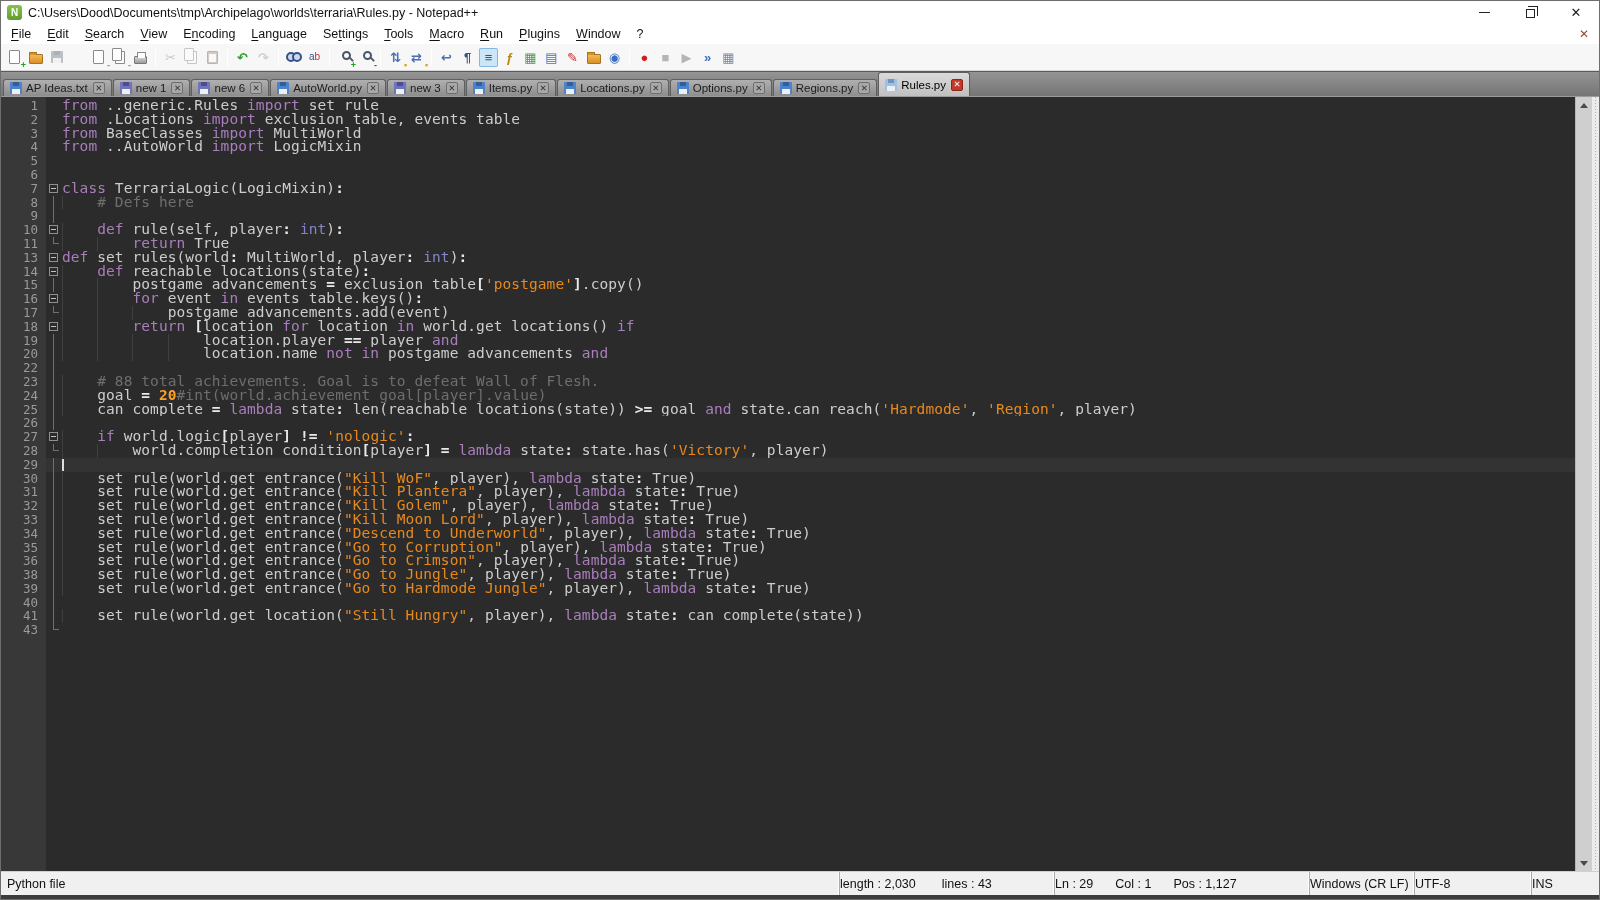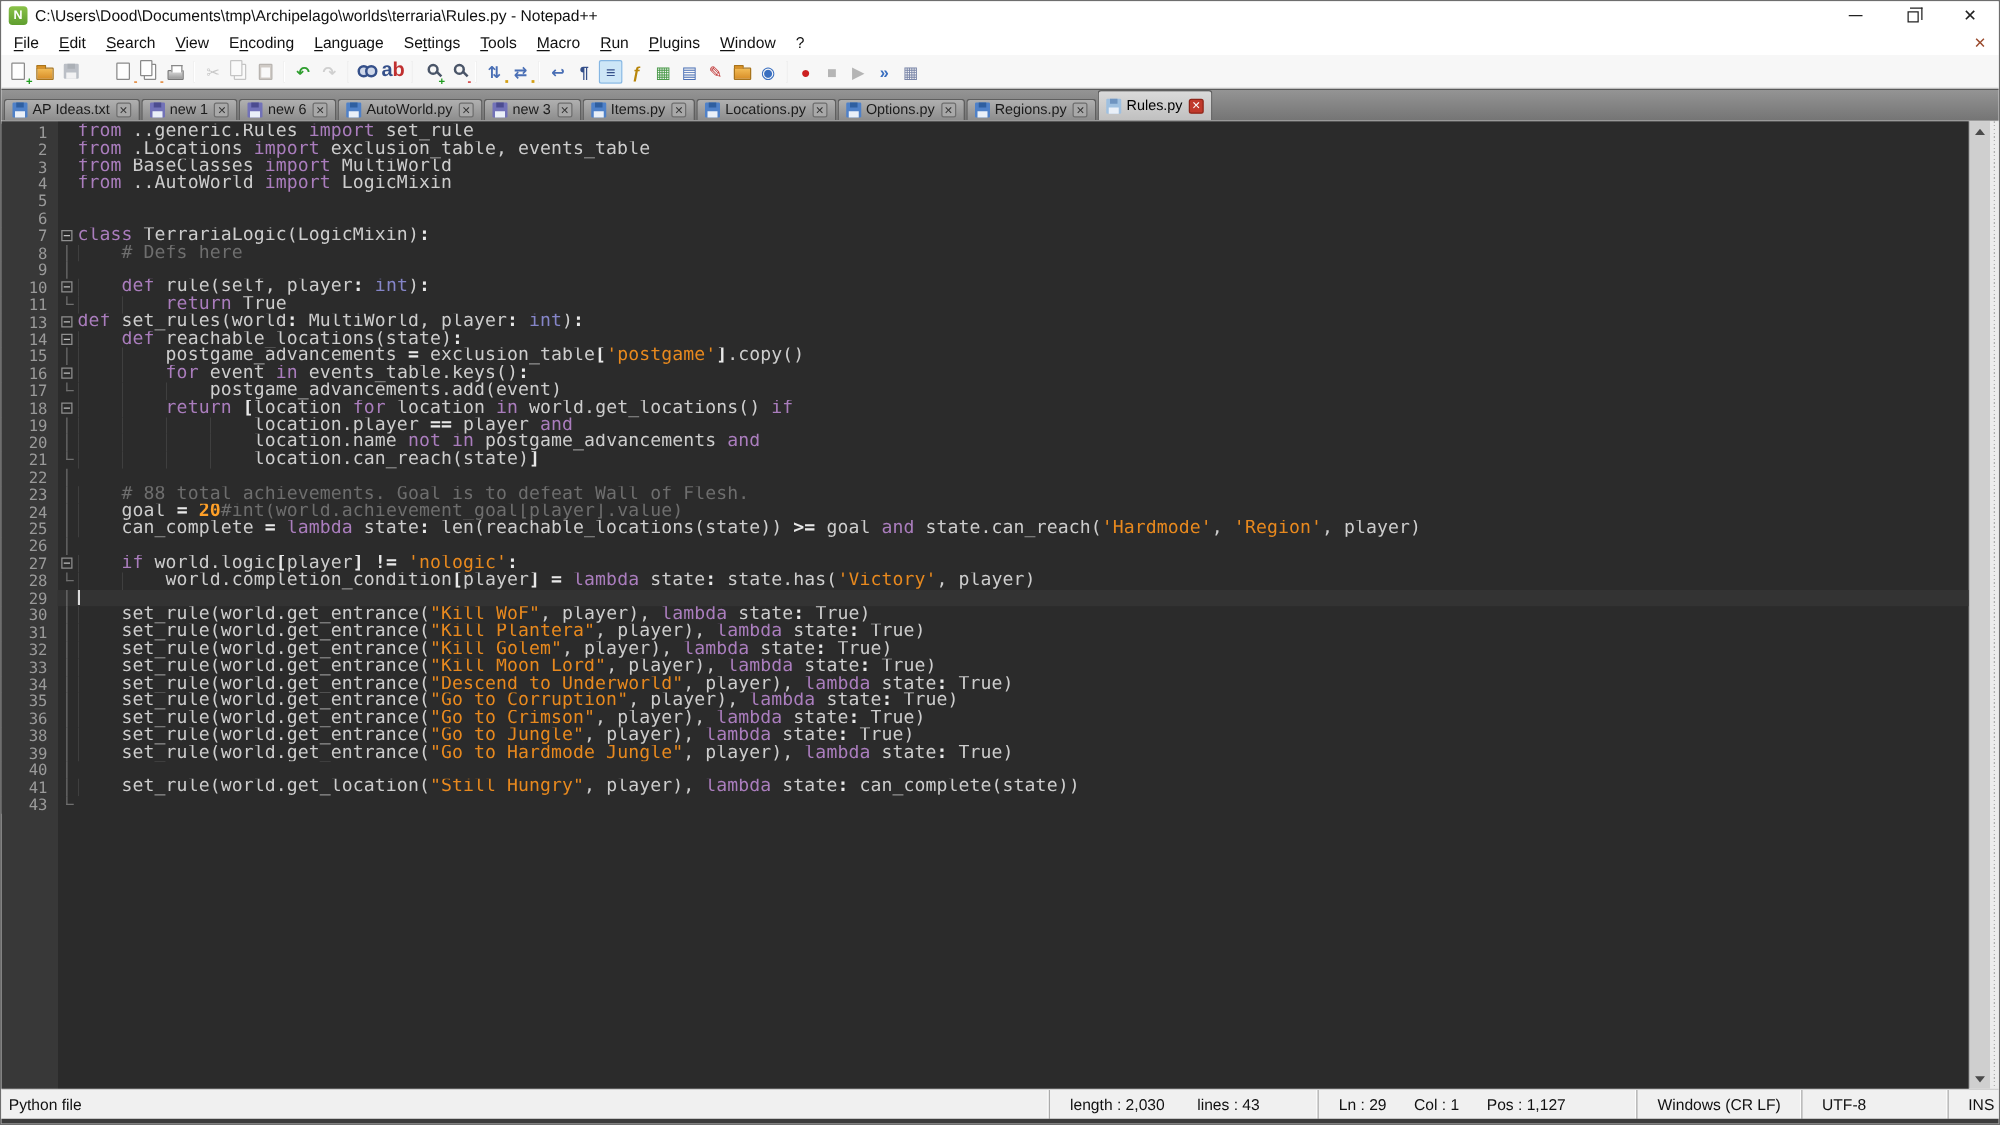--- a/index.html
+++ b/index.html
@@ -46,21 +46,21 @@
   .ic-floppy::after{content:"";position:absolute;left:2px;bottom:0;width:8px;height:5px;background:#e8eef8;}
   .ic-floppy2{box-shadow:3px 3px 0 0 #49a36b;margin:-3px 3px 3px -3px;}
   .ic-printer{width:13px;height:8px;background:linear-gradient(#d8d8d8,#9a9a9a);border:1px solid #777;border-radius:1px;position:relative;margin-top:6px;}
   .ic-printer::before{content:"";position:absolute;left:2px;top:-5px;width:7px;height:5px;background:#fff;border:1px solid #888;border-bottom:none;}
   .ic-clip{width:11px;height:13px;background:#c89058;border:1px solid #8a6030;border-radius:1px;position:relative;}
   .ic-clip::after{content:"";position:absolute;left:1px;top:2px;right:1px;bottom:1px;background:#fdfdfd;}
   .ic-binoc{width:16px;height:10px;position:relative;}
   .ic-binoc::before,.ic-binoc::after{content:"";position:absolute;top:0;width:6px;height:6px;border:2px solid #35508a;border-radius:50%;background:#cfd8ea;}
   .ic-binoc::before{left:0;}
   .ic-binoc::after{right:0;}
-  .ic-ab{font-size:16px;font-weight:bold;line-height:1;}
+  .ic-ab{font-size:10px;font-weight:normal;line-height:1;}
   .ic-ab .la{color:#35508a;}
   .ic-ab .lb{color:#c03030;}
   .ic-mag{width:9px;height:9px;border:2px solid #4a5568;border-radius:50%;position:relative;margin:-3px -3px 0 0;}
   .ic-mag::after{content:"";position:absolute;width:6px;height:2px;background:#4a5568;transform:rotate(45deg);right:-5px;bottom:-2px;}
 
   
   .tabbar{height:25px;background:linear-gradient(#949494,#757575);border-top:1px solid #5a5a5a;display:flex;align-items:flex-end;padding-left:2px;flex:0 0 auto;overflow:hidden;}
   .tab{height:17px;display:flex;align-items:center;padding:0 6px;margin-right:1px;background:linear-gradient(#b0b0b0,#8d8d8d);border:1px solid #5f5f5f;border-bottom:none;border-radius:3px 3px 0 0;font-size:11.5px;color:#1c1c1c;white-space:nowrap;}
   .tab.active{height:24px;background:linear-gradient(#dadada,#c0c0c0);color:#000;}
   .tlabel{margin:0 5px 0 4px;}
@@ -99,21 +99,21 @@
   
   .vscroll{flex:0 0 17px;background:#cfcfcf;display:flex;flex-direction:column;border-left:1px solid #b5b5b5;}
   .sb-btn{height:16px;display:flex;align-items:center;justify-content:center;background:#cfcfcf;}
   .sb-track{flex:1;}
   .tri-up{width:0;height:0;border-left:4px solid transparent;border-right:4px solid transparent;border-bottom:5px solid #4a4a4a;}
   .tri-down{width:0;height:0;border-left:4px solid transparent;border-right:4px solid transparent;border-top:5px solid #4a4a4a;}
   .rgutter{flex:0 0 7px;background:repeating-linear-gradient(to bottom,#b0b0b0 0 1px,#ececec 1px 3px) center/1px 100% no-repeat,#ececec;}
 
   
   .statusbar{height:24px;background:#f0f0f0;border-top:1px solid #d0d0d0;display:flex;align-items:stretch;font-size:12.5px;color:#111;flex:0 0 auto;}
-  .sb-sec{display:flex;align-items:center;padding:0 16px;white-space:nowrap;border-left:1px solid #ababab;box-shadow:-1px 0 0 #fdfdfd;}
+  .sb-sec{display:flex;align-items:center;padding:0 0;white-space:nowrap;border-left:1px solid #ababab;box-shadow:-1px 0 0 #fdfdfd;}
   .sb-doc{flex:0 0 838px;border-left:none;box-shadow:none;padding-left:6px;}
   .sb-size{flex:0 0 215px;gap:26px;}
   .sb-cursor{flex:0 0 255px;gap:22px;}
   .sb-eol{flex:0 0 105px;}
   .sb-enc{flex:0 0 117px;}
   .sb-ins{flex:1;}
   .bottomstrip{height:4px;background:#3c3c3c;flex:0 0 auto;}
 </style>
 </head>
 <body>
@@ -438,27 +438,20 @@
           <span class="code"><span class="tk-i">                </span><span class="tk-p">location.player </span><span class="tk-o">==</span><span class="tk-p"> player </span><span class="tk-k">and</span></span>
         </div>
         <div class="row">
           <span class="ln">20</span>
           <span class="fm">
             <span class="fpipe"></span>
           </span>
           <span class="code"><span class="tk-i">                </span><span class="tk-p">location.name </span><span class="tk-k">not</span><span class="tk-p"> </span><span class="tk-k">in</span><span class="tk-p"> postgame_advancements </span><span class="tk-k">and</span></span>
         </div>
         <div class="row">
-          <span class="ln">21</span>
-          <span class="fm">
-            <span class="fcorner"></span>
-          </span>
-          <span class="code"><span class="tk-i">                </span><span class="tk-p">location.can_reach(state)</span><span class="tk-o">]</span></span>
-        </div>
-        <div class="row">
           <span class="ln">22</span>
           <span class="fm">
             <span class="fpipe"></span>
           </span>
           <span class="code"></span>
         </div>
         <div class="row">
           <span class="ln">23</span>
           <span class="fm">
             <span class="fpipe"></span>

